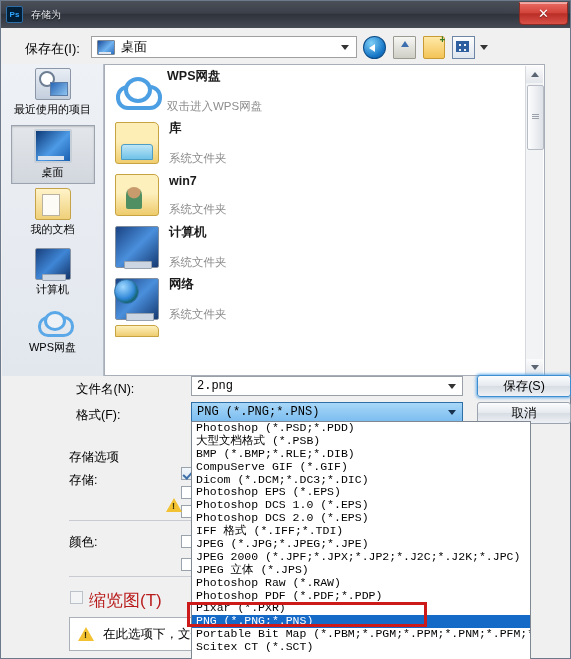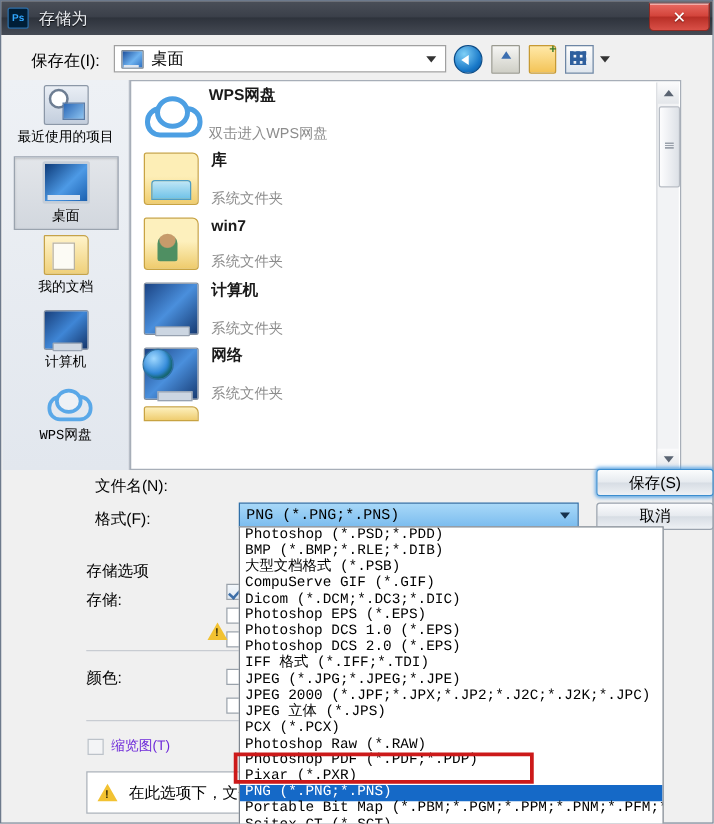--- a/index.html
+++ b/index.html
@@ -14,21 +14,21 @@
     background:#f0f0f0;border:1px solid #6d7a8c;box-sizing:border-box;}
 
   
   .titlebar{position:absolute;left:0;top:0;width:569px;height:27px;
     background:linear-gradient(to bottom,#4a4f58 0%,#3b404a 45%,#2e333c 50%,#454a54 100%);
     display:flex;align-items:center;}
   .ps-icon{width:15px;height:15px;margin-left:5px;background:#001e36;
     border:1px solid #2b6ea8;border-radius:2px;color:#31a8ff;font-size:8px;
     font-weight:bold;display:flex;align-items:center;justify-content:center;
     font-family:"Liberation Sans",sans-serif;}
-  .title-text{margin-left:8px;color:#e9ecf1;font-size:13px;
+  .title-text{margin-left:8px;color:#e9ecf1;font-size:10px;
     text-shadow:0 1px 1px #000;}
   .close-btn{position:absolute;right:2px;top:1px;width:47px;height:21px;
     background:linear-gradient(to bottom,#e86a62 0%,#d4453c 45%,#b92f27 52%,#d95047 100%);
     border:1px solid #8d2a23;border-top-color:#f0a09a;border-radius:0 0 4px 4px;
     display:flex;align-items:center;justify-content:center;
     color:#fff;font-size:13px;font-weight:bold;text-shadow:0 1px 1px #7a1d17;
     box-shadow:inset 0 1px 0 rgba(255,255,255,.45);}
 
   
   .lookin-row{position:absolute;left:0;top:32px;width:569px;height:30px;}
@@ -67,21 +67,21 @@
     border-top:5px solid #333;margin-left:-2px;}
 
   
   .places{position:absolute;left:1px;top:63px;width:101px;height:312px;
     background:linear-gradient(to bottom,#eef1f5,#e2e7ee);border-right:1px solid #b6bdc7;}
   .place{width:84px;height:59px;margin:1px auto 0;display:flex;flex-direction:column;
     align-items:center;justify-content:flex-start;padding-top:3px;box-sizing:border-box;}
   .place.sel{border:1px solid #9aa3ae;background:linear-gradient(to bottom,#e3e6ea,#d2d7de);
     box-shadow:inset 0 1px 2px rgba(0,0,0,.18);}
   .place .pico{width:34px;height:30px;position:relative;}
-  .place .plabel{font-size:11px;margin-top:2px;white-space:nowrap;font-family:Liberation Mono, monospace;}
+  .place .plabel{font-size:11px;margin-top:2px;white-space:nowrap;}
 
   .pi-recent{background:linear-gradient(to bottom,#e9eef5,#c3cedd);border:1px solid #8b97a7;
     border-radius:2px;}
   .pi-recent:before{content:"";position:absolute;left:3px;top:2px;width:12px;height:12px;
     border:2px solid #6d7d92;border-radius:50%;background:#fff;}
   .pi-recent:after{content:"";position:absolute;left:14px;bottom:3px;width:16px;height:12px;
     background:linear-gradient(135deg,#2a66b5,#8ec5f2);border:1px solid #5a7ba5;}
   .pi-desktop{background:linear-gradient(135deg,#0d3a78,#4d9ae6 55%,#1a5fae);
     border:2px solid #c6ced8;border-radius:2px;}
   .pi-desktop:after{content:"";position:absolute;left:2px;bottom:1px;width:26px;height:4px;
@@ -184,21 +184,21 @@
   .chk{position:absolute;width:13px;height:13px;background:#fff;border:1px solid #9aa2ab;
     box-sizing:border-box;}
   .chk.on{background:linear-gradient(to bottom,#f3f7fb,#dfe9f3);}
   .chk.on:after{content:"";position:absolute;left:3px;top:1px;width:4px;height:8px;
     border:solid #3d6fa8;border-width:0 2px 2px 0;transform:rotate(42deg);}
   .chk.dim{border-color:#bcc2c9;background:#f3f4f6;}
   .warn-tri{position:absolute;width:0;height:0;border-left:8px solid transparent;
     border-right:8px solid transparent;border-bottom:14px solid #f2c232;}
   .warn-tri:after{content:"!";position:absolute;left:-2px;top:3px;font-size:9px;
     font-weight:bold;color:#3a2e05;}
-  .thumb-label{position:absolute;left:88px;top:588px;font-size:11px;color:#6d28d9;}
+  .thumb-label{position:absolute;left:88px;top:588px;font-size:17px;color:#b91c1c;}
   .thumb-chk{left:69px;top:590px;}
 
   .warnbar{position:absolute;left:68px;top:616px;width:300px;height:34px;
     background:#fff;border:1px solid #a9b0b8;box-sizing:border-box;
     display:flex;align-items:center;padding-left:8px;}
   .warnbar .wt{position:relative;margin-right:9px;}
   .warnbar .wtext{font-size:12.5px;}
 
   
   .dropdown{position:absolute;left:190px;top:420px;width:340px;
@@ -305,20 +305,24 @@
     <div style="margin-left:10px;width:42px;height:10px;" class="fi-partial"></div>
 
     <div class="vscroll">
       <div class="sb-btn sb-up"></div>
       <div class="sb-thumb"></div>
       <div class="sb-btn sb-dn"></div>
     </div>
   </div>
 
   <div class="lbl-fname">文件名(N):</div>
+  <div class="inp-fname">
+    <span>2.png</span>
+    <span class="arrow"></span>
+  </div>
 
   <div class="lbl-fmt">格式(F):</div>
   <div class="sel-fmt">
     <span>PNG (*.PNG;*.PNS)</span>
     <span class="arrow"></span>
   </div>
 
   <div class="btn btn-cancel">取消</div>
   <div class="btn btn-save">保存(S)</div>
 
@@ -345,32 +349,31 @@
 
   <div class="warnbar">
     <div class="wt">
       <div class="warn-tri" style="position:relative;left:0;top:0;"></div>
     </div>
     <div class="wtext">在此选项下，文件</div>
   </div>
 
   <div class="dropdown">
     <div class="dd-item">Photoshop (*.PSD;*.PDD)</div>
+    <div class="dd-item">大型文档格式 (*.PSB)</div>
     <div class="dd-item">BMP (*.BMP;*.RLE;*.DIB)</div>
-    <div class="dd-item">大型文档格式 (*.PSB)</div>
     <div class="dd-item">CompuServe GIF (*.GIF)</div>
     <div class="dd-item">Dicom (*.DCM;*.DC3;*.DIC)</div>
     <div class="dd-item">Photoshop EPS (*.EPS)</div>
     <div class="dd-item">Photoshop DCS 1.0 (*.EPS)</div>
     <div class="dd-item">Photoshop DCS 2.0 (*.EPS)</div>
     <div class="dd-item">IFF 格式 (*.IFF;*.TDI)</div>
     <div class="dd-item">JPEG (*.JPG;*.JPEG;*.JPE)</div>
     <div class="dd-item">JPEG 2000 (*.JPF;*.JPX;*.JP2;*.J2C;*.J2K;*.JPC)</div>
     <div class="dd-item">JPEG 立体 (*.JPS)</div>
-    <div class="dd-item">PCX (*.PCX)</div>
     <div class="dd-item">Photoshop Raw (*.RAW)</div>
     <div class="dd-item">Photoshop PDF (*.PDF;*.PDP)</div>
     <div class="dd-item">Pixar (*.PXR)</div>
     <div class="dd-item hl">PNG (*.PNG;*.PNS)</div>
     <div class="dd-item">Portable Bit Map (*.PBM;*.PGM;*.PPM;*.PNM;*.PFM;*.PAM)</div>
     <div class="dd-item">Scitex CT (*.SCT)</div>
 
   </div>
 
   <div class="redbox"></div>

